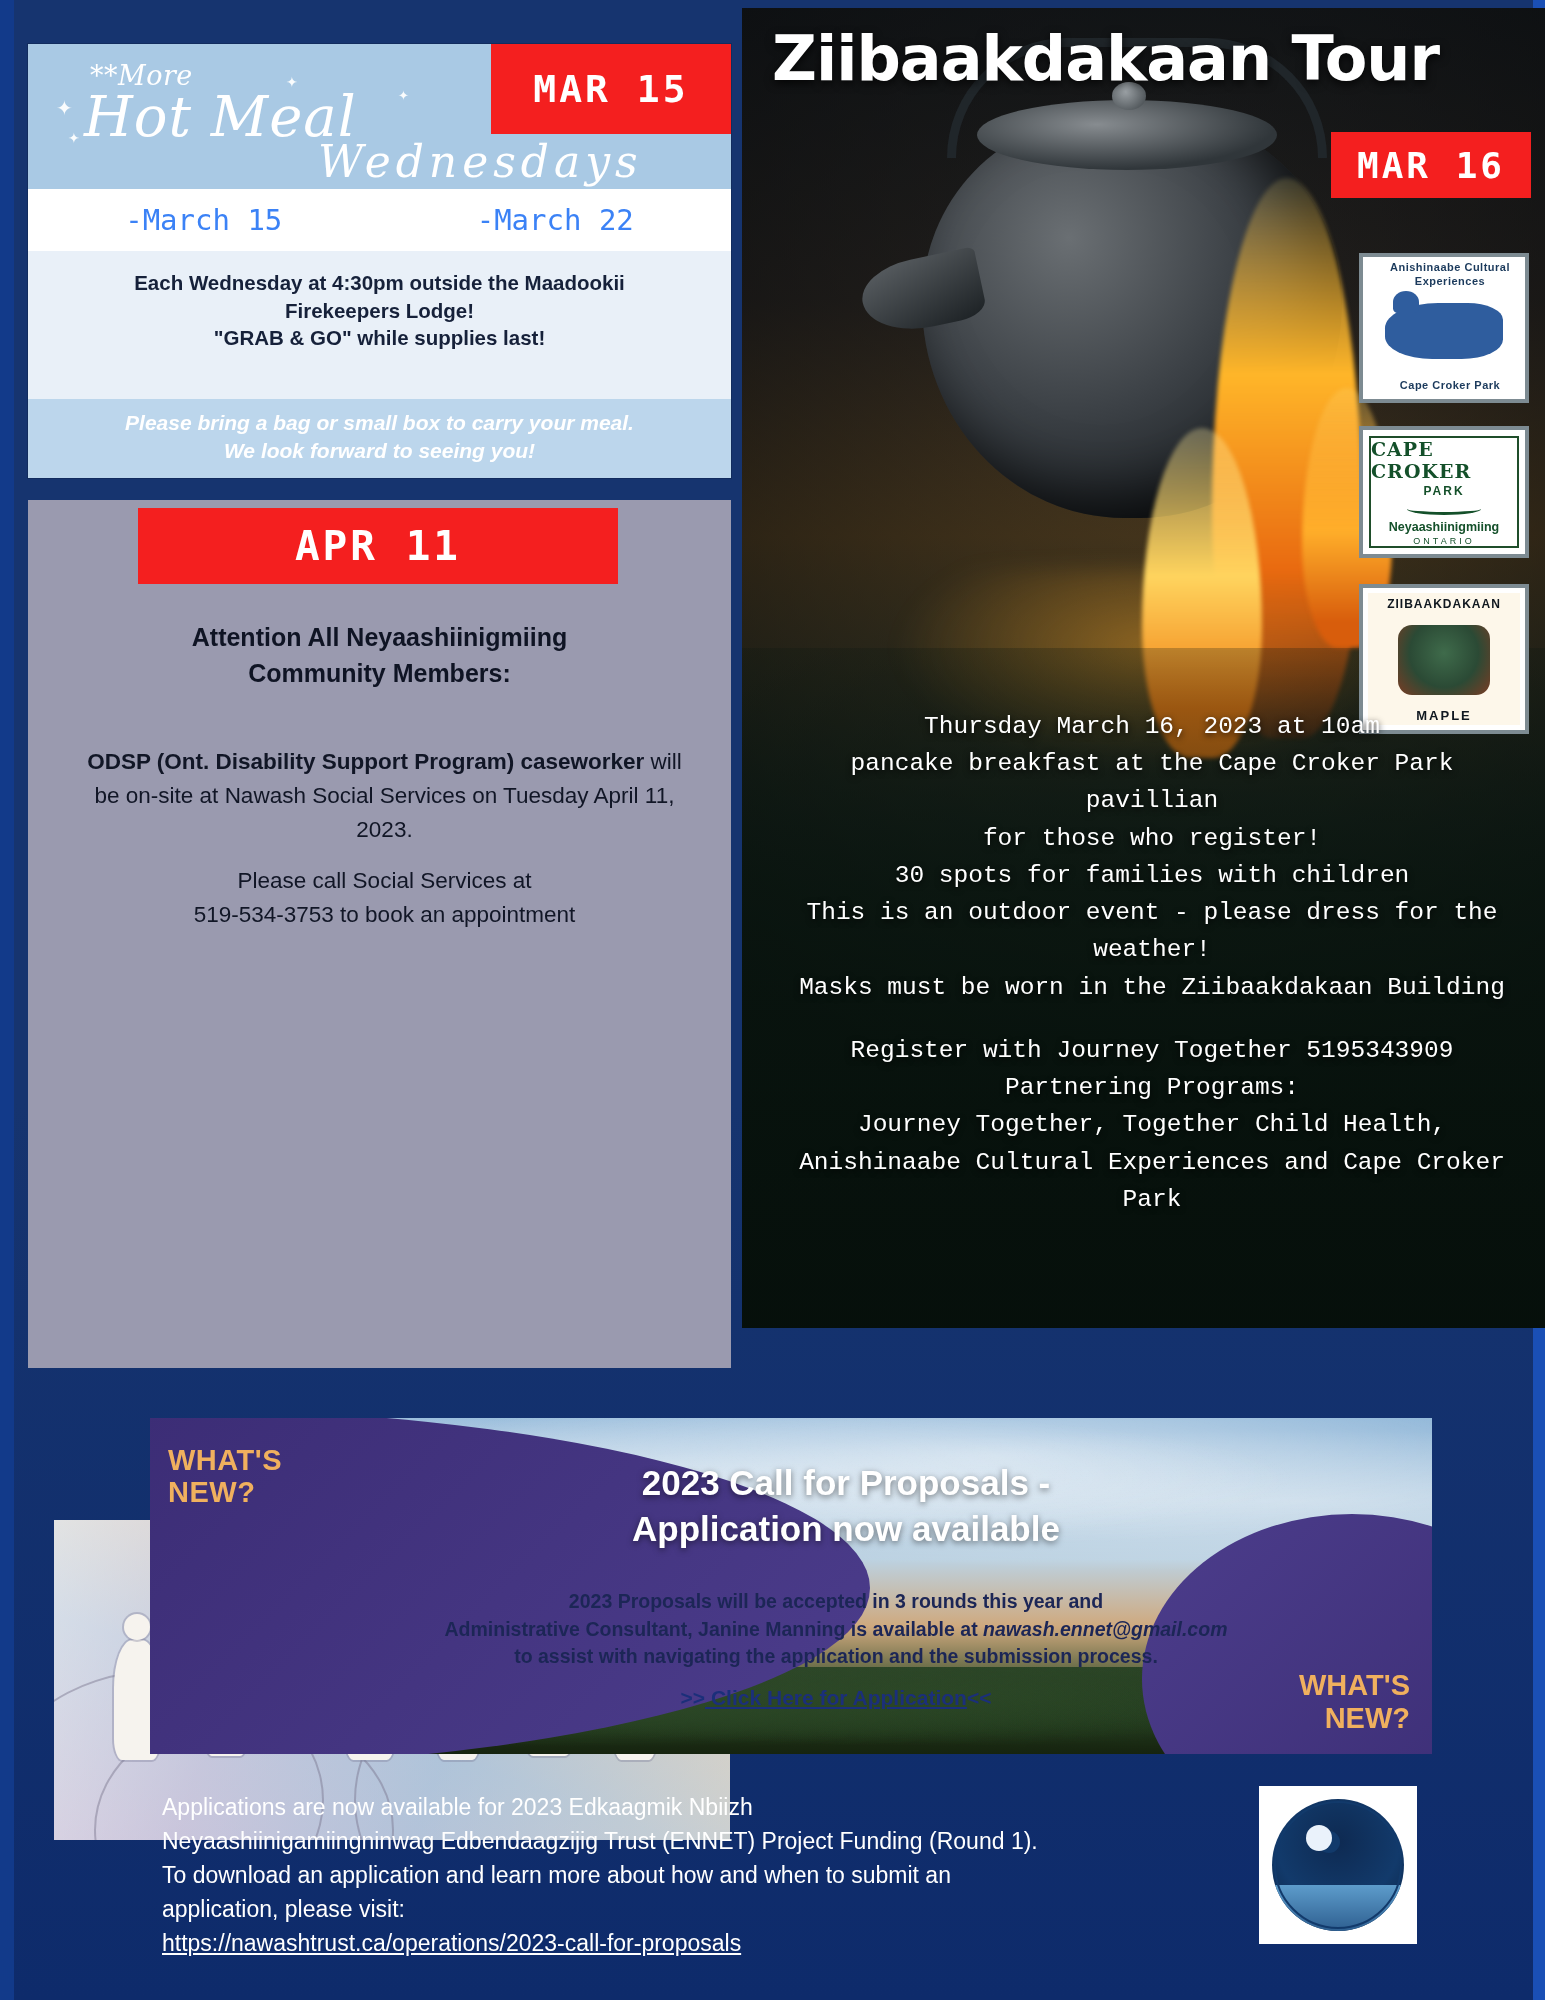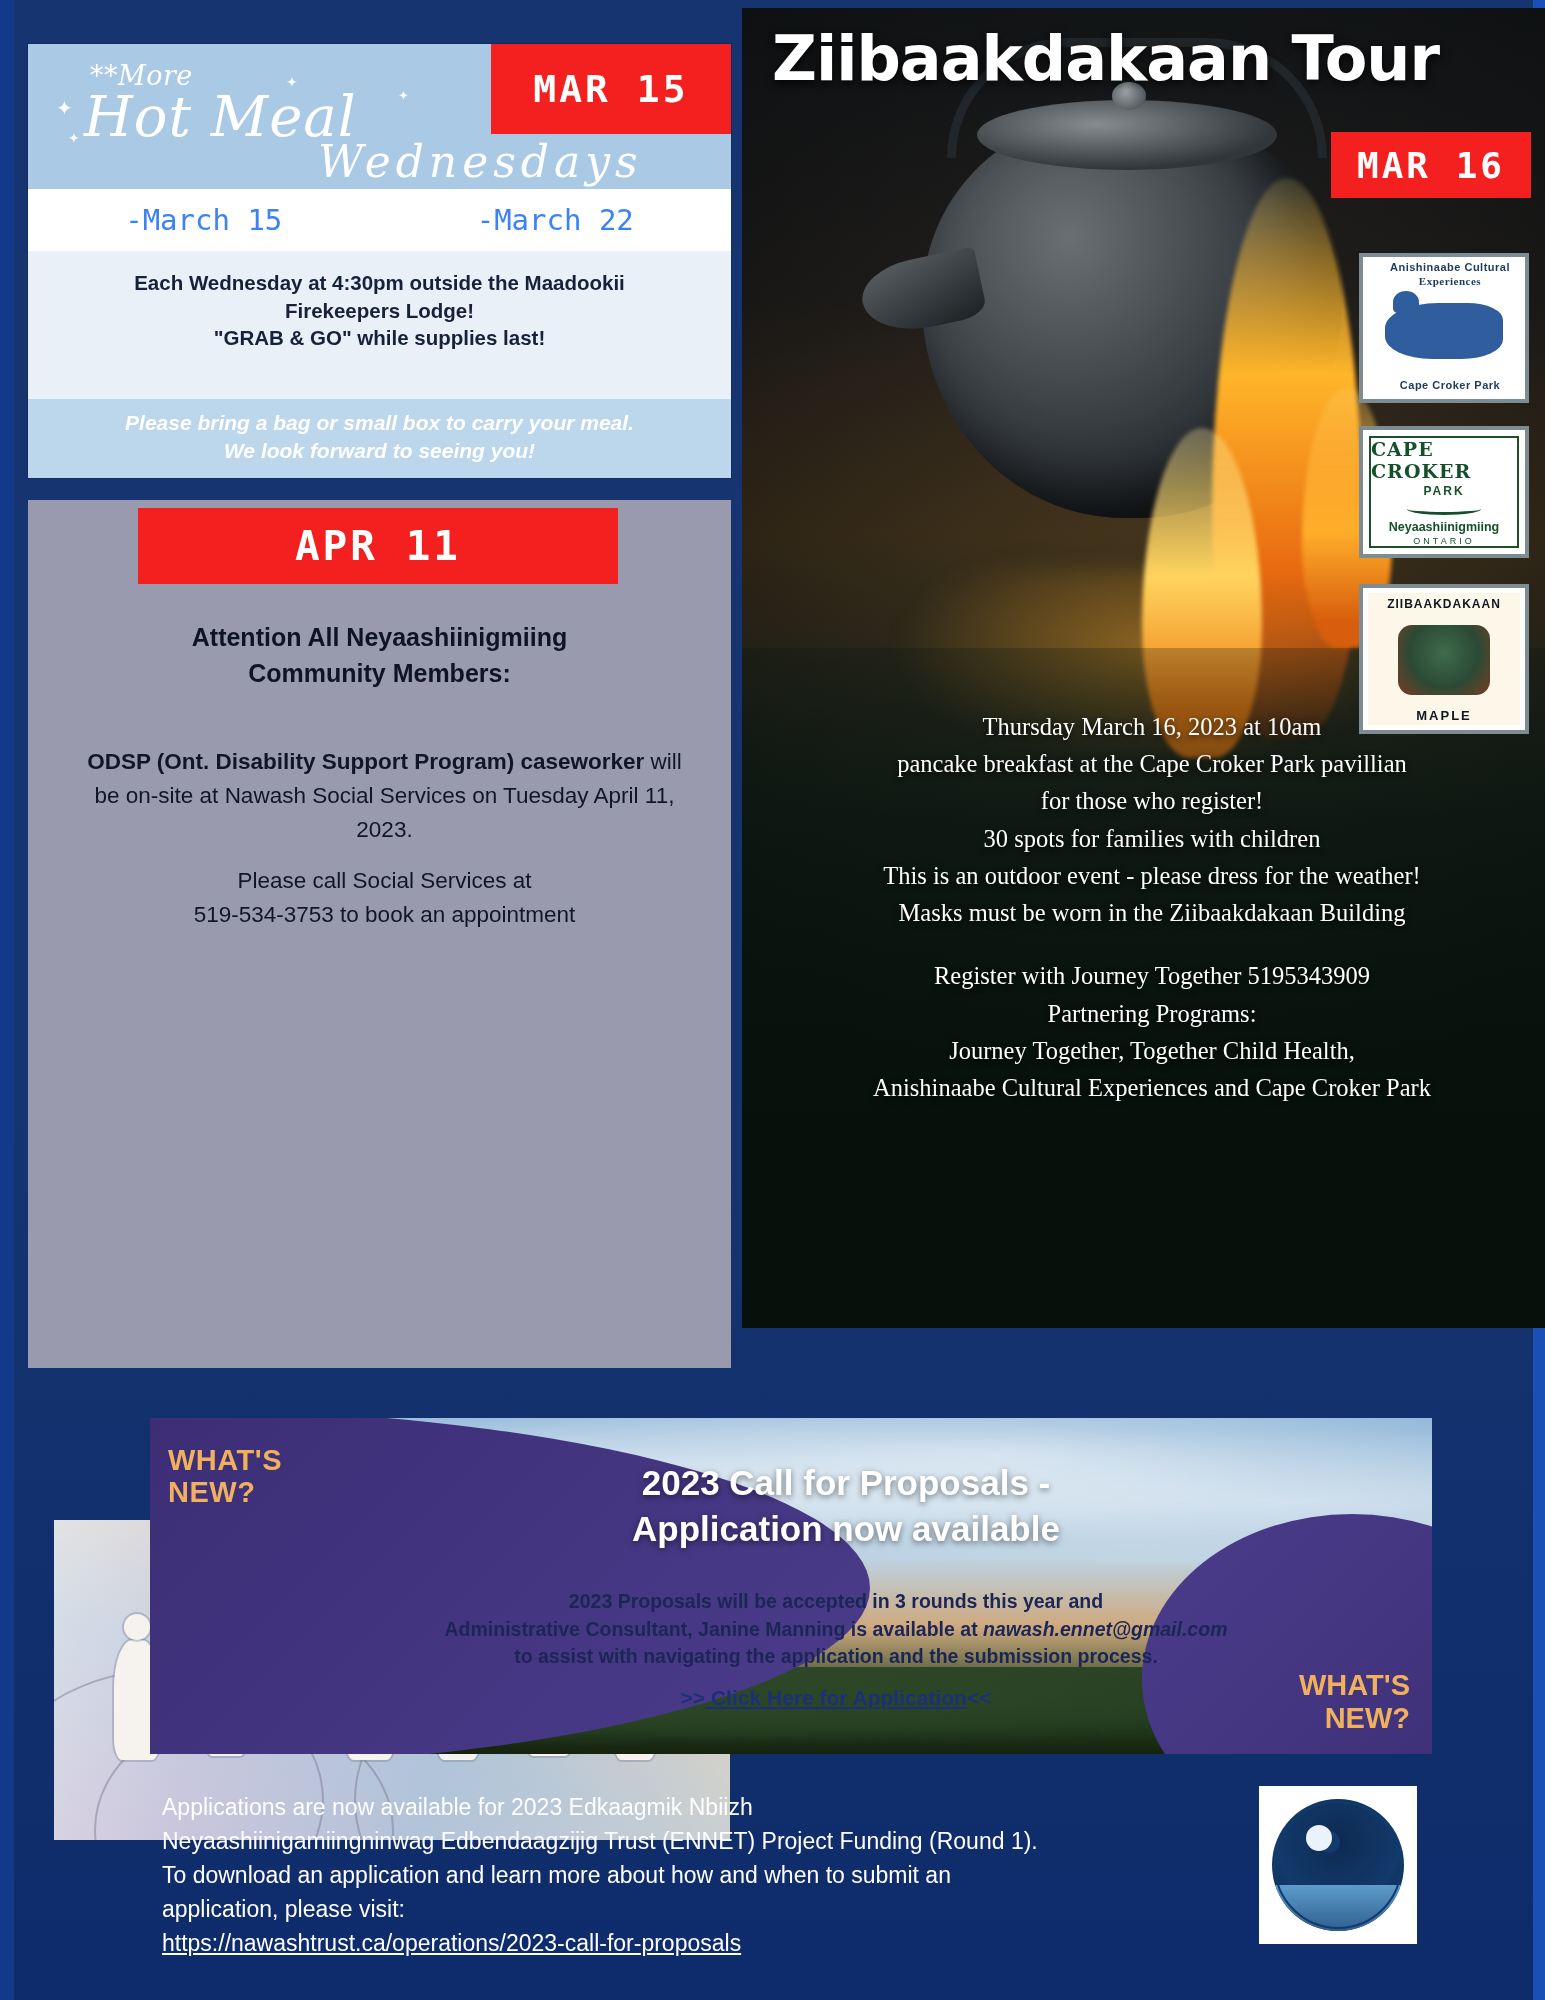--- a/index.html
+++ b/index.html
@@ -303,21 +303,21 @@
     border-radius: 14px;
   }
   .maple-bot { font-size: 13px; font-weight: bold; letter-spacing: 2px; color: #101820; }
   .zii-body {
     position: absolute; left: 41px; right: 24px; top: 700px;
     text-align: center;
     color: #ffffff;
     font-size: 24.5px;
     line-height: 1.52;
     text-shadow: 0 2px 6px rgba(0,0,0,.85);
-    font-family: Liberation Serif, serif;
+    font-family: Liberation Mono, monospace;
   }
   .zii-body .gap { display: block; height: 26px; }
 
   
   .banner {
     position: absolute;
     left: 136px; top: 1418px;
     width: 1282px; height: 336px;
     background: linear-gradient(135deg, #3b2c74 0%, #4a3b86 40%, #3a2d70 100%);
     overflow: hidden;
@@ -524,21 +524,21 @@
     <div class="flame f1"></div>
     <div class="flame f2"></div>
     <div class="flame f3"></div>
     <div class="zii-veil"></div>
 
     <div class="zii-title">Ziibaakdakaan Tour</div>
     <div class="date-badge zii-badge">MAR 16</div>
 
     <div class="logo-box logo1">
       <div class="logo-cap" style="top:4px;">Anishinaabe Cultural</div>
-      <div class="logo-cap" style="top:18px;font-family:Liberation Serif, serif;">Experiences</div>
+      <div class="logo-cap" style="top:18px;">Experiences</div>
       <div class="bear"></div>
       <div class="logo-cap" style="bottom:8px;">Cape Croker Park</div>
     </div>
 
     <div class="logo-box logo2">
       <div class="ccp-inner">
         <div class="ccp-t1">CAPE CROKER</div>
         <div class="ccp-t2">PARK</div>
         <div class="ccp-canoe"></div>
         <div class="ccp-t3">Neyaashiinigmiing</div>

